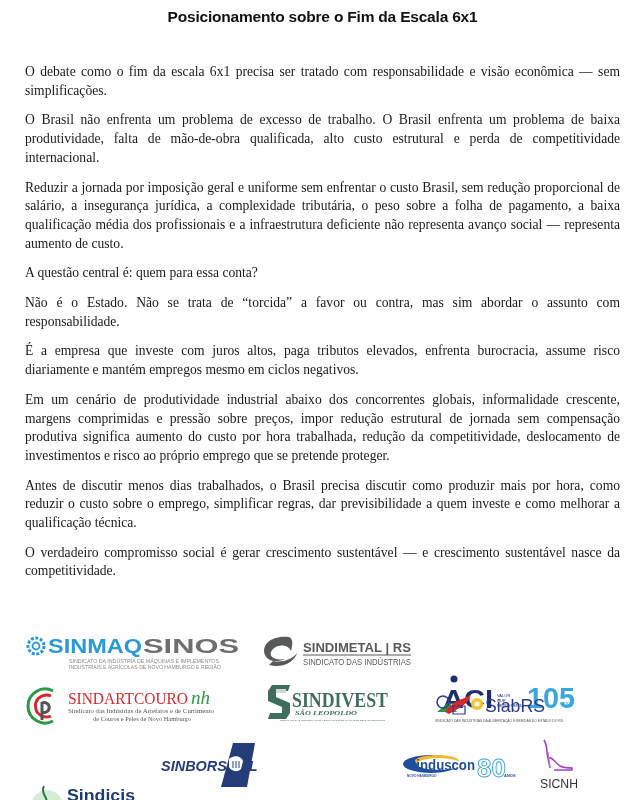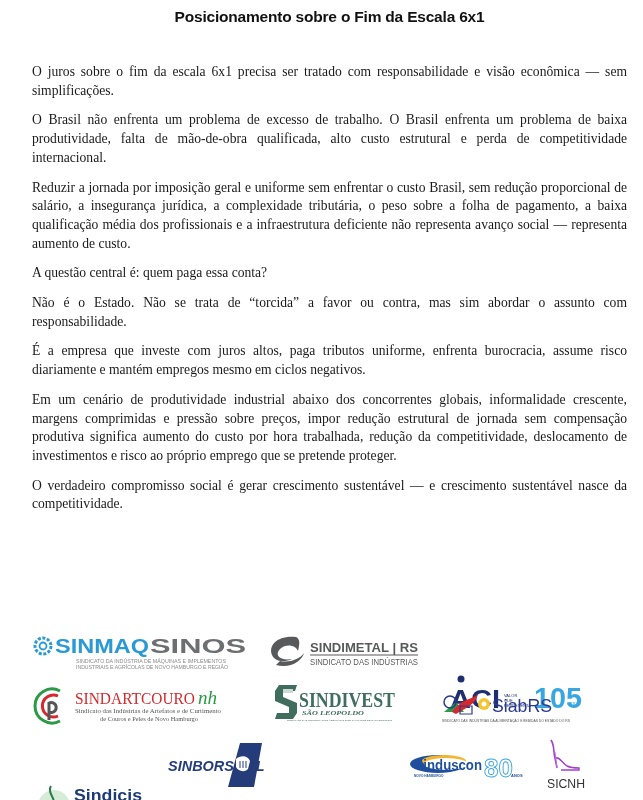--- a/index.html
+++ b/index.html
@@ -1,17 +1,17 @@
 <!DOCTYPE html>
 <html><head>
 <meta charset="utf-8">
 <style>
   html, body { margin: 0; padding: 0; background: #ffffff; }
   body { width: 643px; height: 800px; position: relative; overflow: hidden; }
-  .page { position: absolute; left: 8px; top: 0; width: 549px; height: 800px; }
+  .page { position: absolute; left: 1px; top: 0; width: 549px; height: 800px; }
   .title {
     position: absolute; left: 0; top: 8px; width: 643px; text-align: center;
     font-family: "Liberation Sans", sans-serif; font-weight: bold; font-size: 15.5px;
     color: #111; letter-spacing: -0.2px;
   }
   .body-text {
     position: absolute; left: 24px; top: 63px; width: 595px;
     font-family: "Liberation Serif", serif; font-size: 13.6px; line-height: 18.7px;
     color: #1a1a1a; text-align: justify;
   }
@@ -24,27 +24,28 @@
   .serif { font-family: "Liberation Serif", serif; }
 </style>
 </head>
 <body>
 
 <div class="page">
 
   <div class="title">Posicionamento sobre o Fim da Escala 6x1</div>
 
   <div class="body-text">
-    <p>O juros sobre o fim da escala 6x1 precisa ser tratado com responsabilidade e visão econômica — sem simplificações.</p>
+    <p>O debate como o fim da escala 6x1 precisa ser tratado com responsabilidade e visão econômica — sem simplificações.</p>
     <p>O Brasil não enfrenta um problema de excesso de trabalho. O Brasil enfrenta um problema de baixa produtividade, falta de mão-de-obra qualificada, alto custo estrutural e perda de competitividade internacional.</p>
     <p>Reduzir a jornada por imposição geral e uniforme sem enfrentar o custo Brasil, sem redução proporcional de salário, a insegurança jurídica, a complexidade tributária, o peso sobre a folha de pagamento, a baixa qualificação média dos profissionais e a infraestrutura deficiente não representa avanço social — representa aumento de custo.</p>
-    <p>A questão central é: quem paga essa conta?</p>
+    <p>A questão central é: quem para essa conta?</p>
     <p>Não é o Estado. Não se trata de “torcida” a favor ou contra, mas sim abordar o assunto com responsabilidade.</p>
-    <p>É a empresa que investe com juros altos, paga tributos uniforme, enfrenta burocracia, assume risco diariamente e mantém empregos mesmo em ciclos negativos.</p>
+    <p>É a empresa que investe com juros altos, paga tributos elevados, enfrenta burocracia, assume risco diariamente e mantém empregos mesmo em ciclos negativos.</p>
     <p>Em um cenário de produtividade industrial abaixo dos concorrentes globais, informalidade crescente, margens comprimidas e pressão sobre preços, impor redução estrutural de jornada sem compensação produtiva significa aumento do custo por hora trabalhada, redução da competitividade, deslocamento de investimentos e risco ao próprio emprego que se pretende proteger.</p>
+    <p>Antes de discutir menos dias trabalhados, o Brasil precisa discutir como produzir mais por hora, como reduzir o custo sobre o emprego, simplificar regras, dar previsibilidade a quem investe e como melhorar a qualificação técnica.</p>
     <p>O verdadeiro compromisso social é gerar crescimento sustentável — e crescimento sustentável nasce da competitividade.</p>
   </div>
 
   <div class="logos">
 
     <div class="logo" style="left:26px; top:636px;">
       <svg width="215" height="36">
         <g>
           <circle cx="9" cy="10" r="8" fill="none" stroke="#2a9ad6" stroke-width="3" stroke-dasharray="3 1.6"></circle>
           <circle cx="9" cy="10" r="3.5" fill="none" stroke="#2a9ad6" stroke-width="1.8"></circle>

